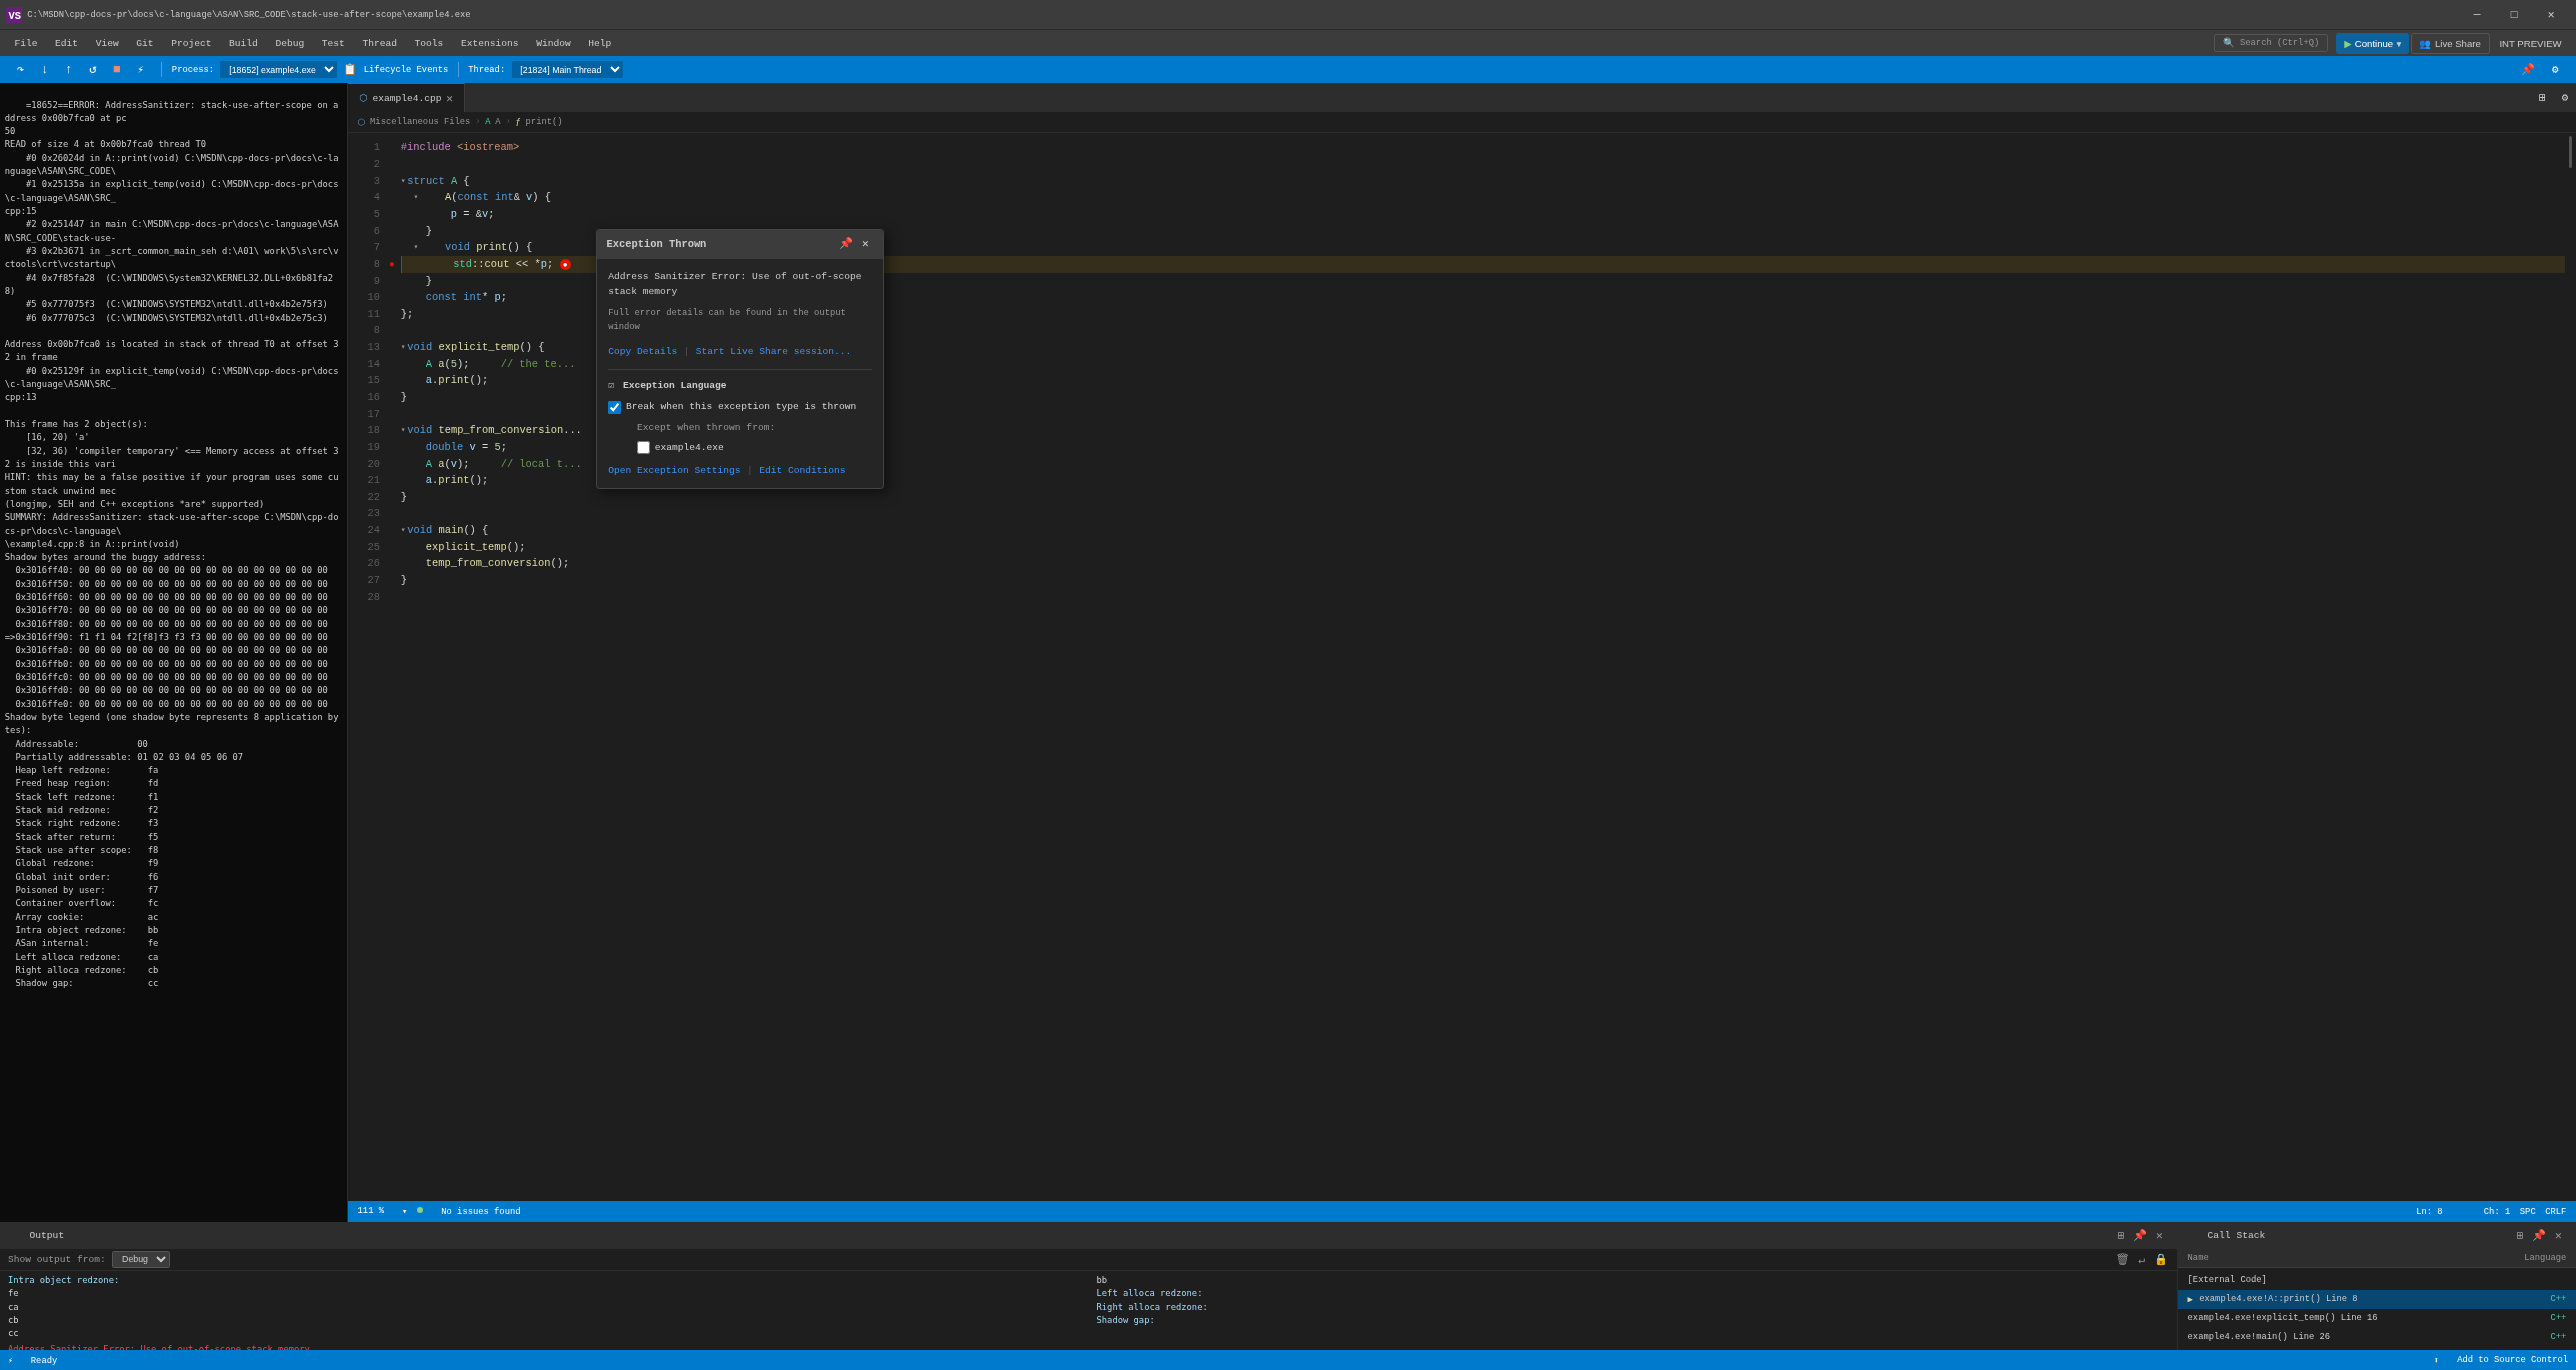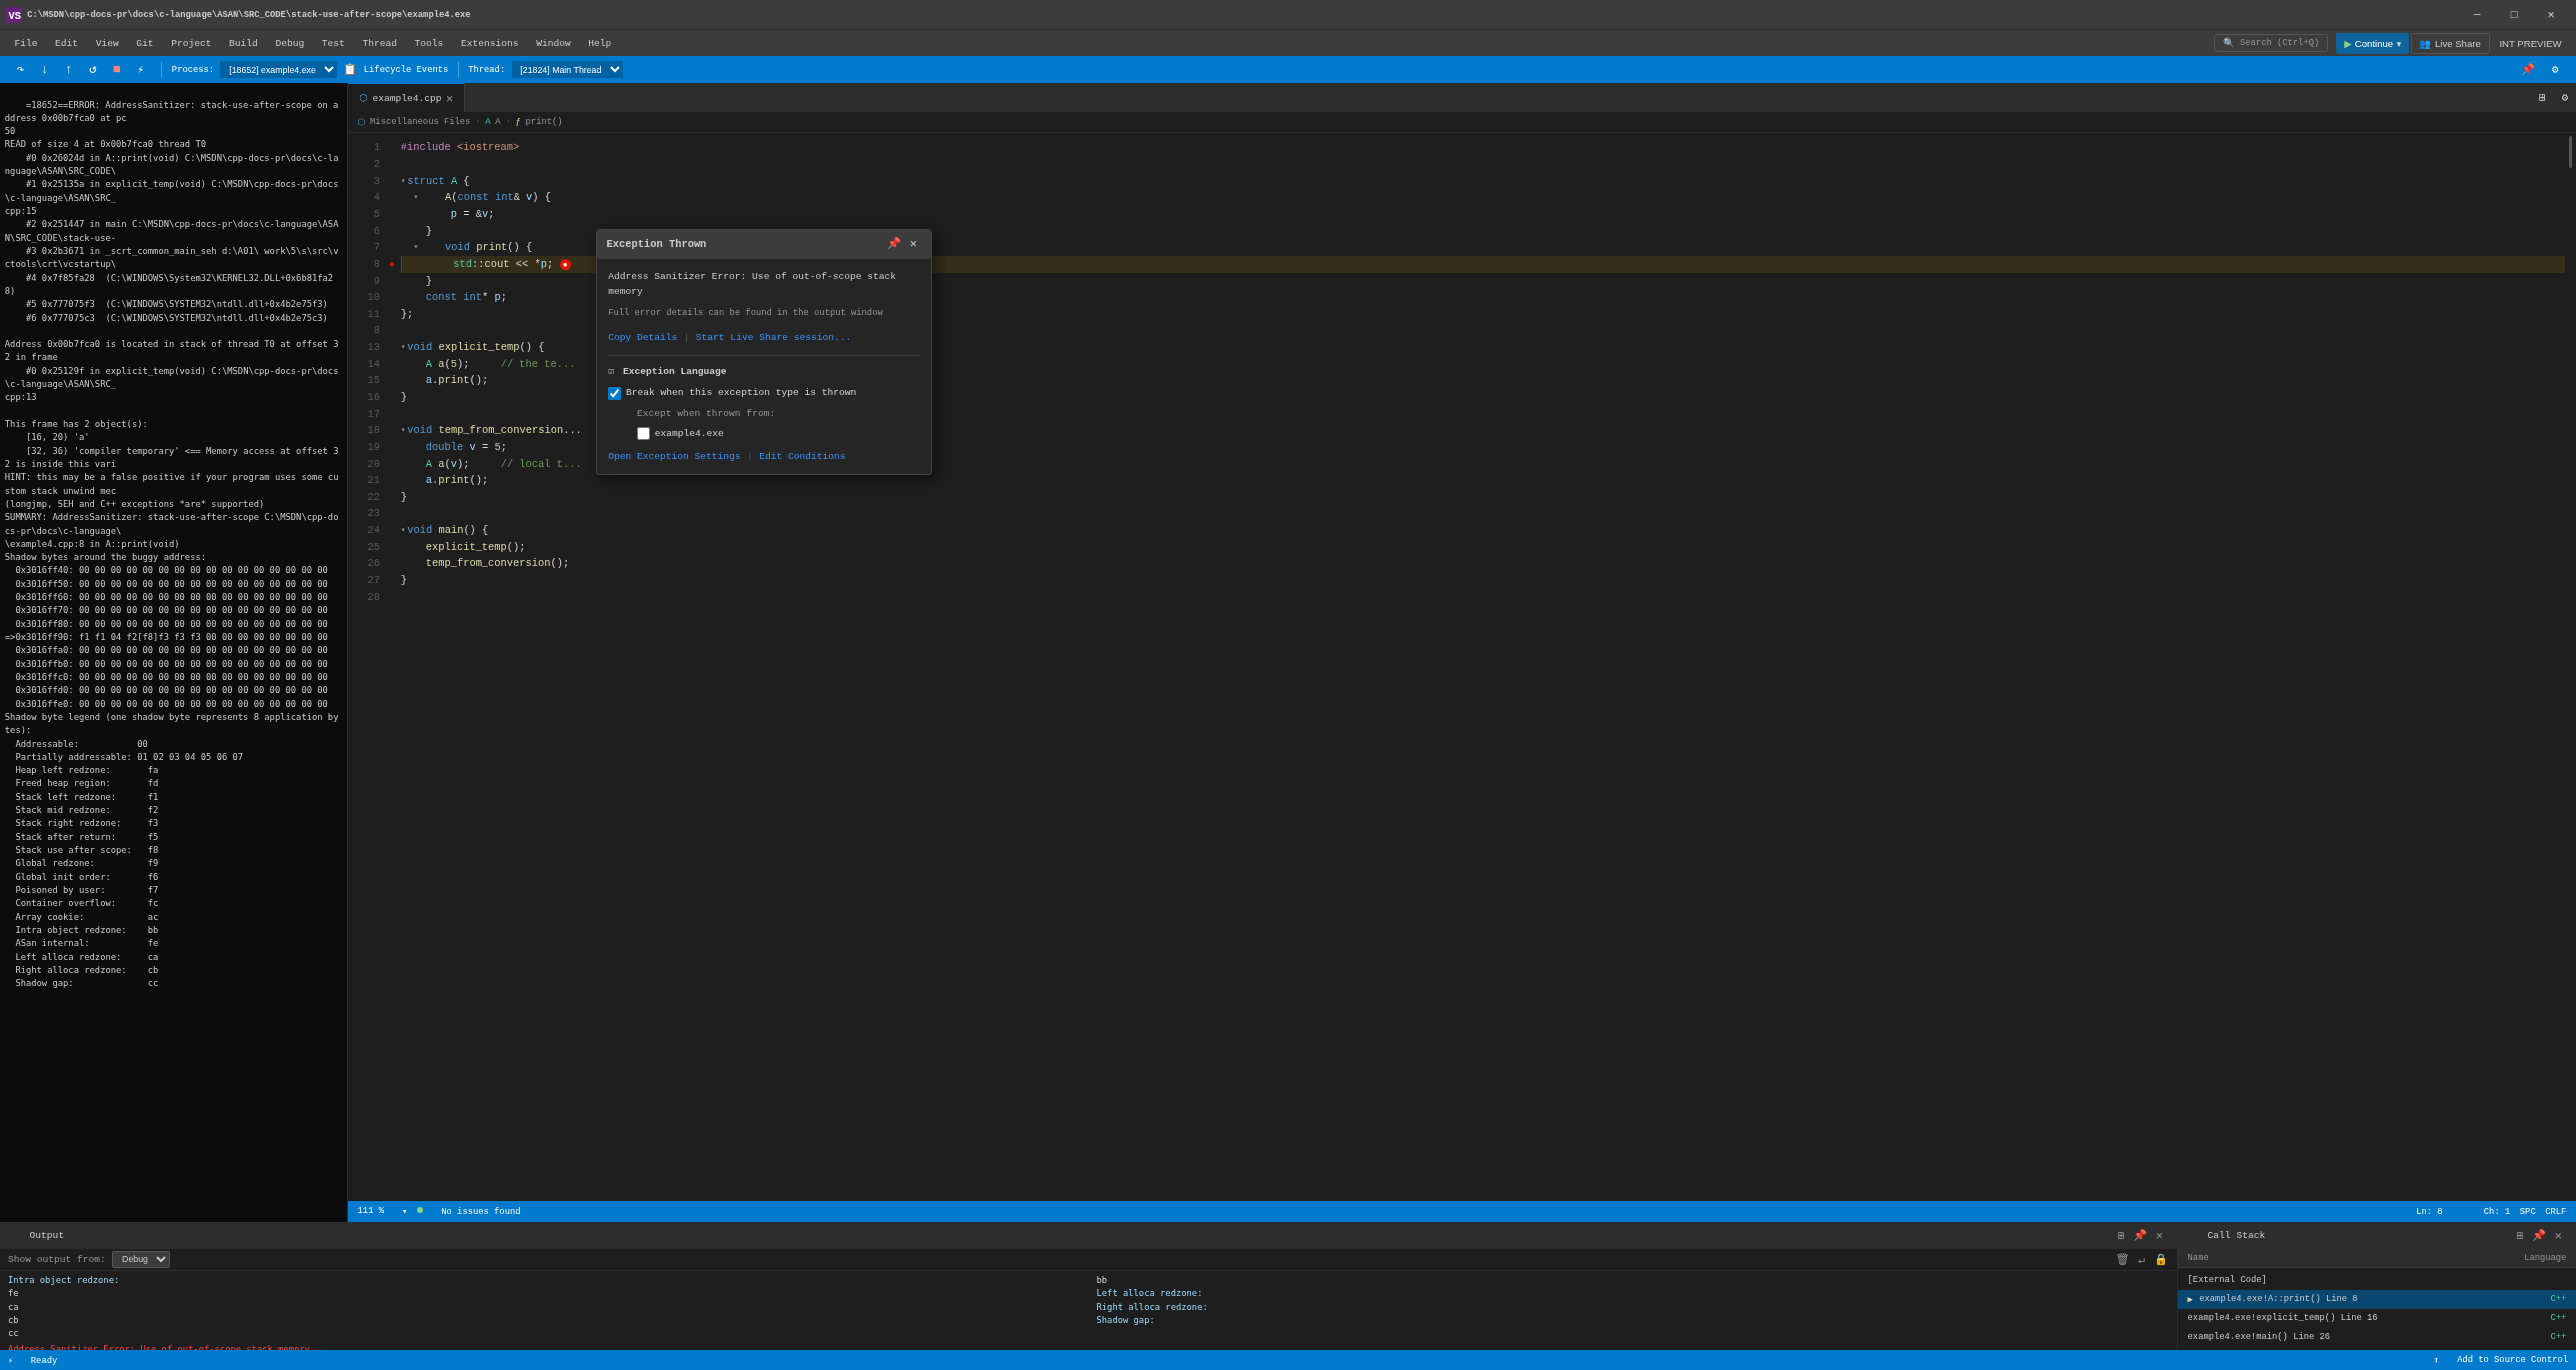--- a/index.html
+++ b/index.html
@@ -247,21 +247,21 @@
     .cmt { color: #6a9955; }
     .var { color: #9cdcfe; }
     .inc { color: #c586c0; }
     .hdr { color: #ce9178; }
 
     
     #exception-popup {
       position: absolute;
       top: 96px;
       left: 208px;
-      width: 336px;
+      width: 288px;
       background: #252526;
       border: 0.8px solid #454545;
       border-radius: 3.2px;
       z-index: 100;
       box-shadow: 3.2px 3.2px 12.8px rgba(0,0,0,0.5);
     }
     #exception-header {
       display: flex;
       align-items: center;
       justify-content: space-between;
@@ -459,21 +459,21 @@
     }
   </style>
 </head>
 <body>
 
 <div id="title-bar">
   <svg width="16" height="16" viewBox="0 0 20 20" style="margin-right:4.8px;flex-shrink:0;font-size:12px">
     <rect width="20" height="20" fill="#68217a"></rect>
     <text x="3" y="15" fill="white" font-size="13" font-weight="bold">VS</text>
   </svg>
-  <span style="font-size:8.8px;color:#cccccc;flex:1;overflow:hidden;text-overflow:ellipsis;white-space:nowrap;font-weight:bold;">C:\MSDN\cpp-docs-pr\docs\c-language\ASAN\SRC_CODE\stack-use-after-scope\example4.exe</span>
+  <span style="font-size:8.8px;color:#cccccc;flex:1;overflow:hidden;text-overflow:ellipsis;white-space:nowrap;">C:\MSDN\cpp-docs-pr\docs\c-language\ASAN\SRC_CODE\stack-use-after-scope\example4.exe</span>
   <div style="display:flex;gap:0">
     <div class="title-btn">─</div>
     <div class="title-btn">□</div>
     <div class="title-btn close">✕</div>
   </div>
 </div>
 
 <div id="menu-bar">
   <div class="menu-item">File</div>
   <div class="menu-item">Edit</div>

